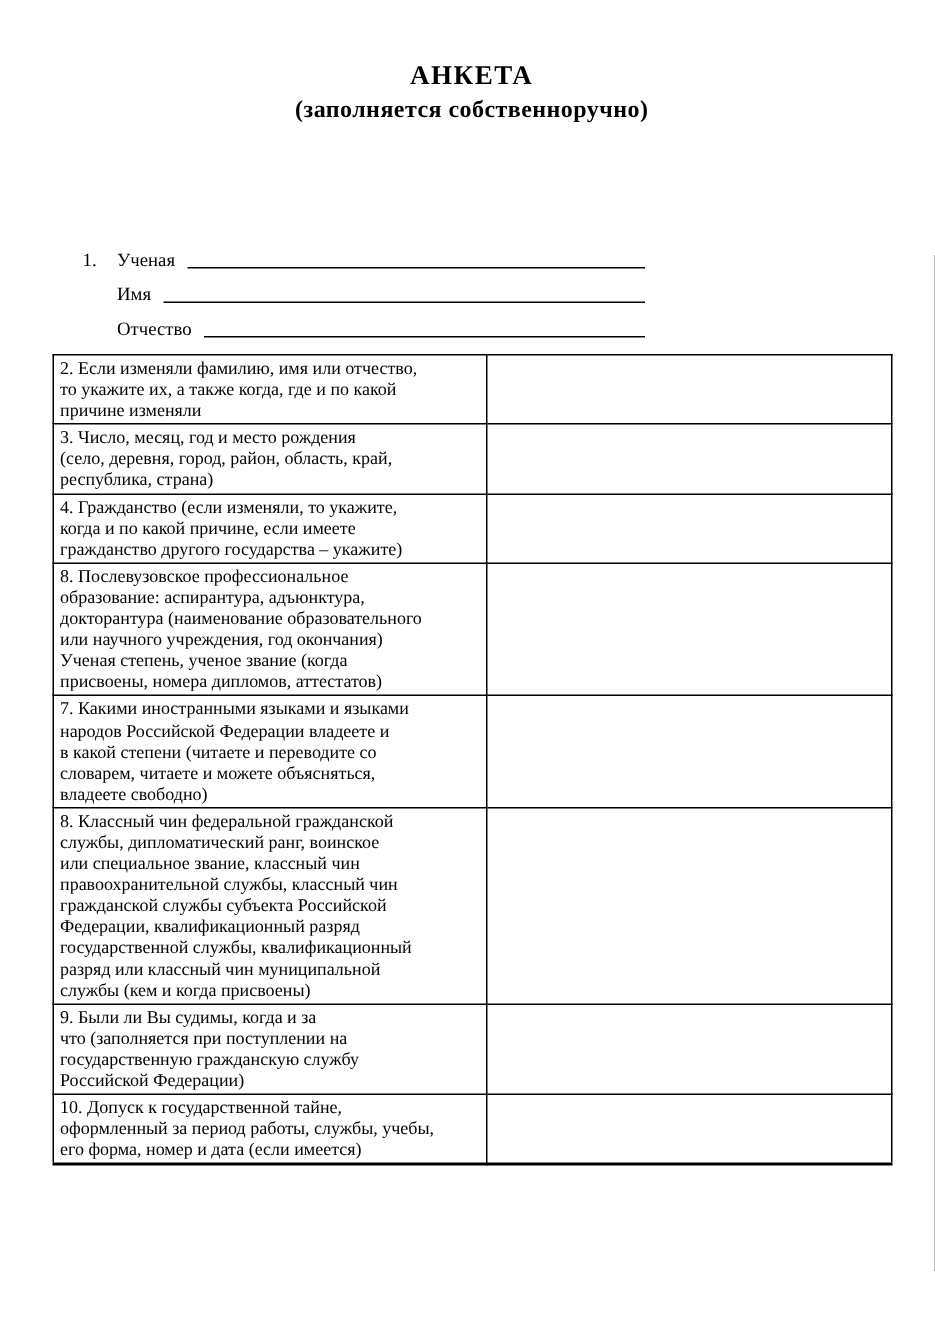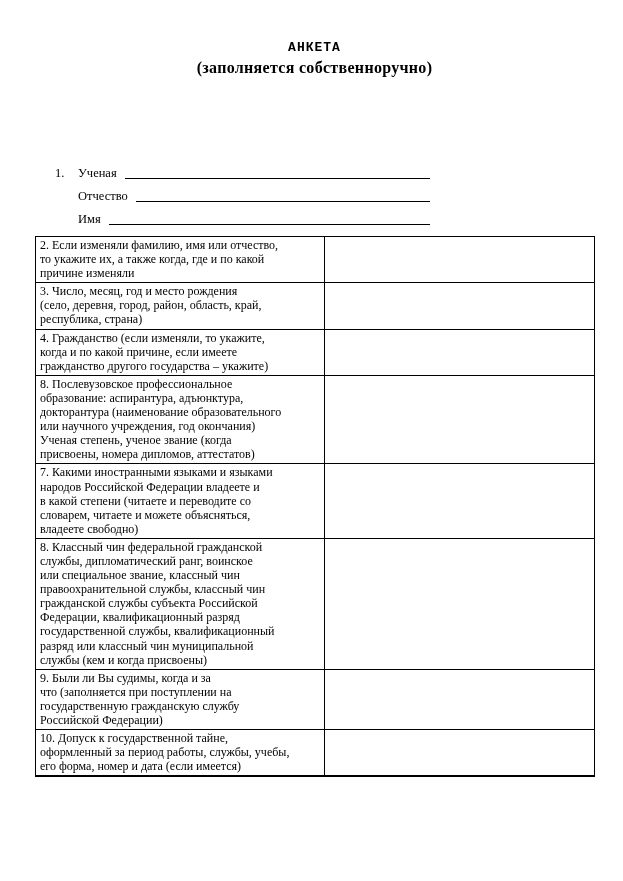--- a/index.html
+++ b/index.html
@@ -15,21 +15,21 @@
     overflow: hidden;
   }
   .title-block {
     position: absolute;
     left: 35px;
     top: 40px;
     width: 559px;
     text-align: center;
     font-weight: bold;
   }
-  .title   { font-size: 13px; letter-spacing: 1px; font-family: Liberation Mono, monospace; }
+  .title   { font-size: 18px; letter-spacing: 1px; }
   .subtitle{ font-size: 16px; margin-top: 4px; letter-spacing: 0.3px; }
 
   .photo-box {
     position: absolute;
     left: 505px;
     top: 100px;
     width: 90px;
     height: 121px;
     border: 1px solid #000;
     display: flex;
@@ -98,26 +98,26 @@
 
 
   <div class="fields">
     <div class="field-row">
       <span class="fnum">1.</span>
       <span class="flabel">Ученая</span>
       <span class="fline"></span>
     </div>
     <div class="field-row">
       <span class="fnum"></span>
-      <span class="flabel">Отчество</span>
+      <span class="flabel">Имя</span>
       <span class="fline"></span>
     </div>
     <div class="field-row">
       <span class="fnum"></span>
-      <span class="flabel">Имя</span>
+      <span class="flabel">Отчество</span>
       <span class="fline"></span>
     </div>
   </div>
 
   <div class="table-wrap">
     <table class="qtable">
       <tbody>
         <tr>
           <td class="q">2. Если изменяли фамилию, имя или отчество,
 то укажите их, а также когда, где и по какой

